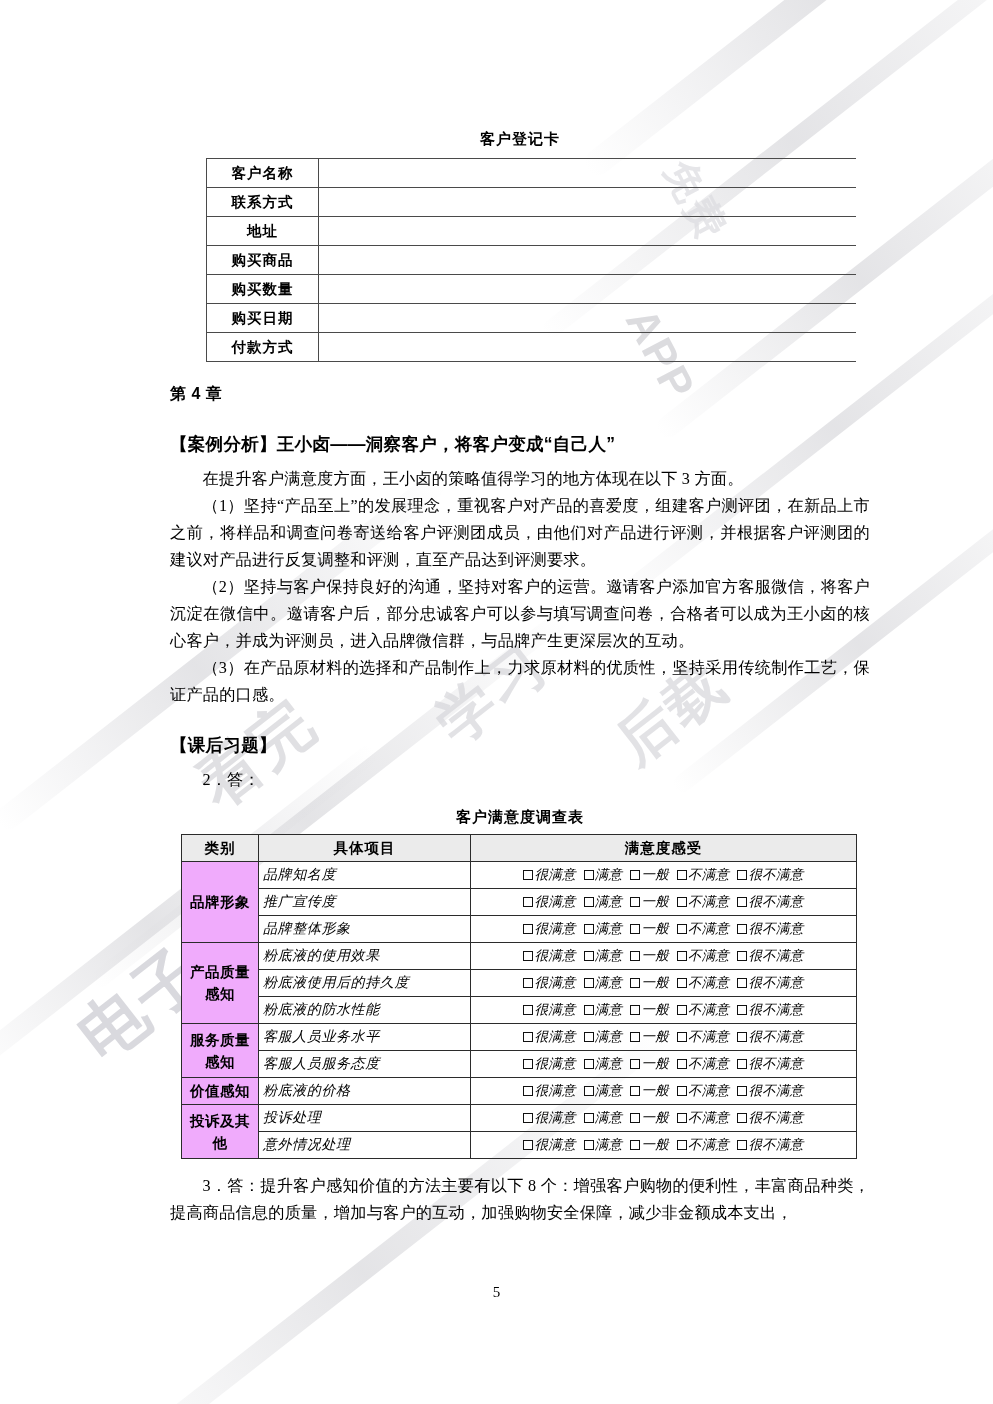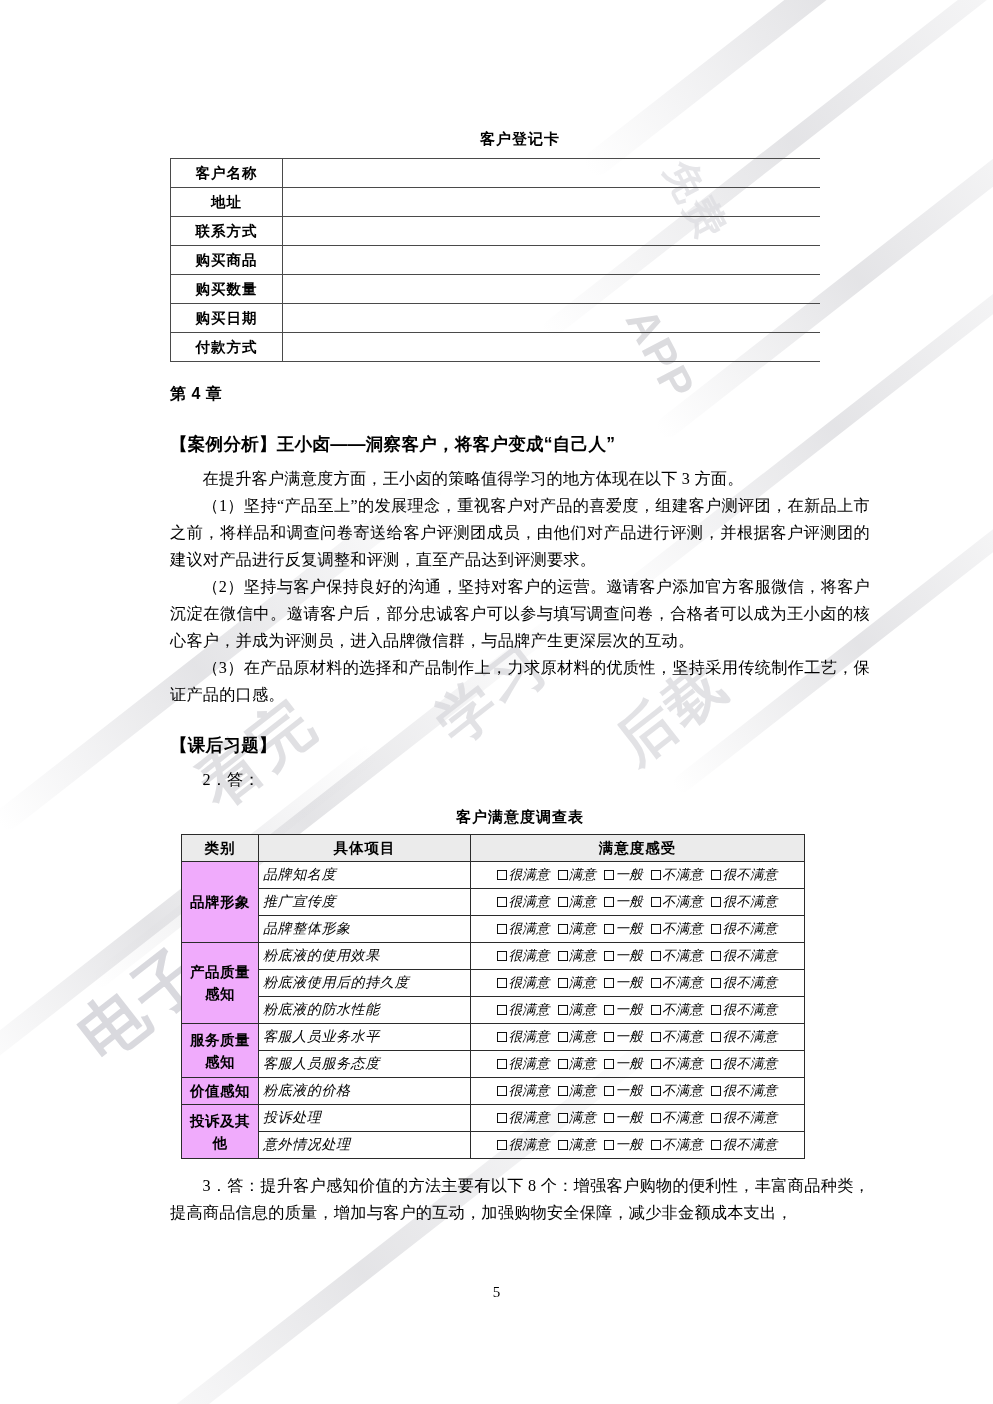--- a/index.html
+++ b/index.html
@@ -64,20 +64,21 @@
     font-size: 15px;
     font-weight: bold;
     margin: 0;
     padding-top: 130px;
     padding-bottom: 9px;
     letter-spacing: 1px;
   }
   table.reg {
     border-collapse: collapse;
     width: 650px;
+    margin-left: 36px;
     table-layout: fixed;
   }
   table.reg td {
     height: 29px;
     border-top: 1px solid #4a4a4a;
     border-bottom: 1px solid #4a4a4a;
     padding: 0 4px;
     font-size: 14.5px;
     font-family: "Liberation Sans", "DejaVu Sans", sans-serif;
     font-weight: bold;
@@ -127,21 +128,21 @@
   .tbl2-title {
     text-align: center;
     font-family: "Liberation Sans", "DejaVu Sans", sans-serif;
     font-size: 15px;
     font-weight: bold;
     margin: 14px 0 7px 0;
     letter-spacing: 1px;
   }
   table.survey {
     border-collapse: collapse;
-    width: 624px;
+    width: 676px;
     margin-left: 11px;
     table-layout: fixed;
   }
   table.survey th, table.survey td {
     border: 1px solid #2b2b2b;
     padding: 0 4px;
     height: 27px;
   }
   table.survey th {
     background: #ebebeb;
@@ -224,25 +225,25 @@
 
     <div class="tbl1-title">客户登记卡</div>
 
     <table class="reg">
       <tbody>
         <tr>
           <td class="lbl">客户名称</td>
           <td class="val"></td>
         </tr>
         <tr>
+          <td class="lbl">联系方式</td>
+          <td class="val"></td>
+        </tr>
+        <tr>
           <td class="lbl">地址</td>
-          <td class="val"></td>
-        </tr>
-        <tr>
-          <td class="lbl">联系方式</td>
           <td class="val"></td>
         </tr>
         <tr>
           <td class="lbl">购买商品</td>
           <td class="val"></td>
         </tr>
         <tr>
           <td class="lbl">购买数量</td>
           <td class="val"></td>
         </tr>

